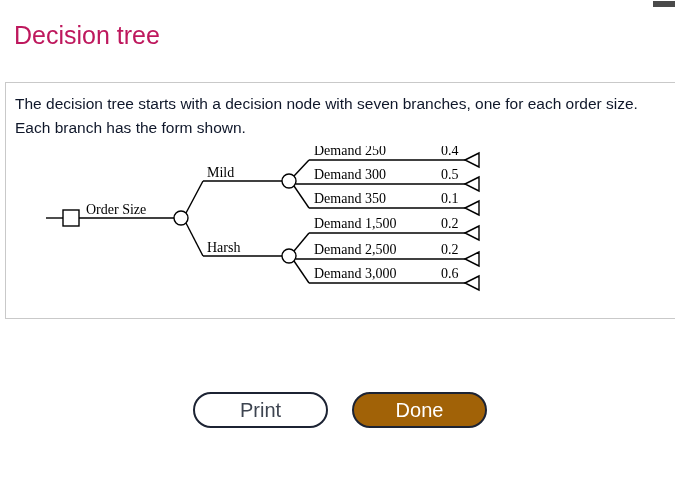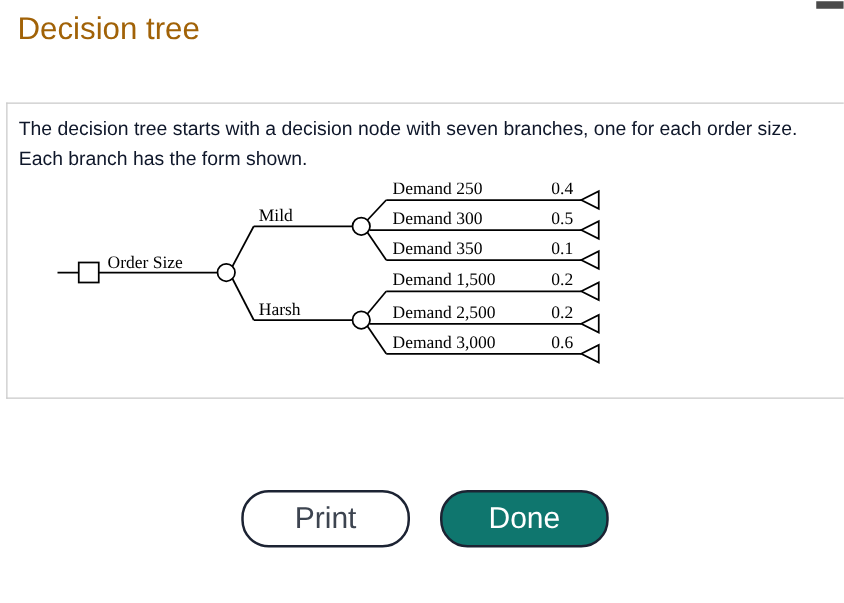--- a/index.html
+++ b/index.html
@@ -22,24 +22,24 @@
     top: 1px;
     width: 22px;
     height: 6px;
     background: #4a4a4a;
   }
 
   
   #page-title {
     position: absolute;
     left: 14px;
-    top: 7px;
+    top: 19px;
     font-size: 25px;
     line-height: 32px;
-    color: #a16207;
+    color: #be185d;
     font-family: "Liberation Sans", sans-serif;
     letter-spacing: 0px;
     white-space: nowrap;
   }
 
   
   #content-panel {
     position: absolute;
     left: 5px;
     top: 82px;
@@ -93,38 +93,38 @@
   
   #button-row {
     position: absolute;
     left: 193px;
     top: 392px;
     display: flex;
     gap: 24px;
   }
   .btn {
     width: 135px;
-    height: 46px;
+    height: 36px;
     border-radius: 22px;
-    font-size: 24px;
+    font-size: 20px;
     font-family: "Liberation Sans", sans-serif;
     display: flex;
     align-items: center;
     justify-content: center;
     box-sizing: border-box;
     cursor: pointer;
     user-select: none;
   }
   #print-button {
     background: #ffffff;
     border: 2px solid #1c2333;
     color: #3d4450;
   }
   #done-button {
-    background: #0f766e;
+    background: #a16207;
     border: 2px solid #1c2333;
     color: #ffffff;
   }
 </style>
 </head>
 <body>
 
 <div id="scroll-nub"></div>
 
 <div id="page-title">Decision tree</div>

